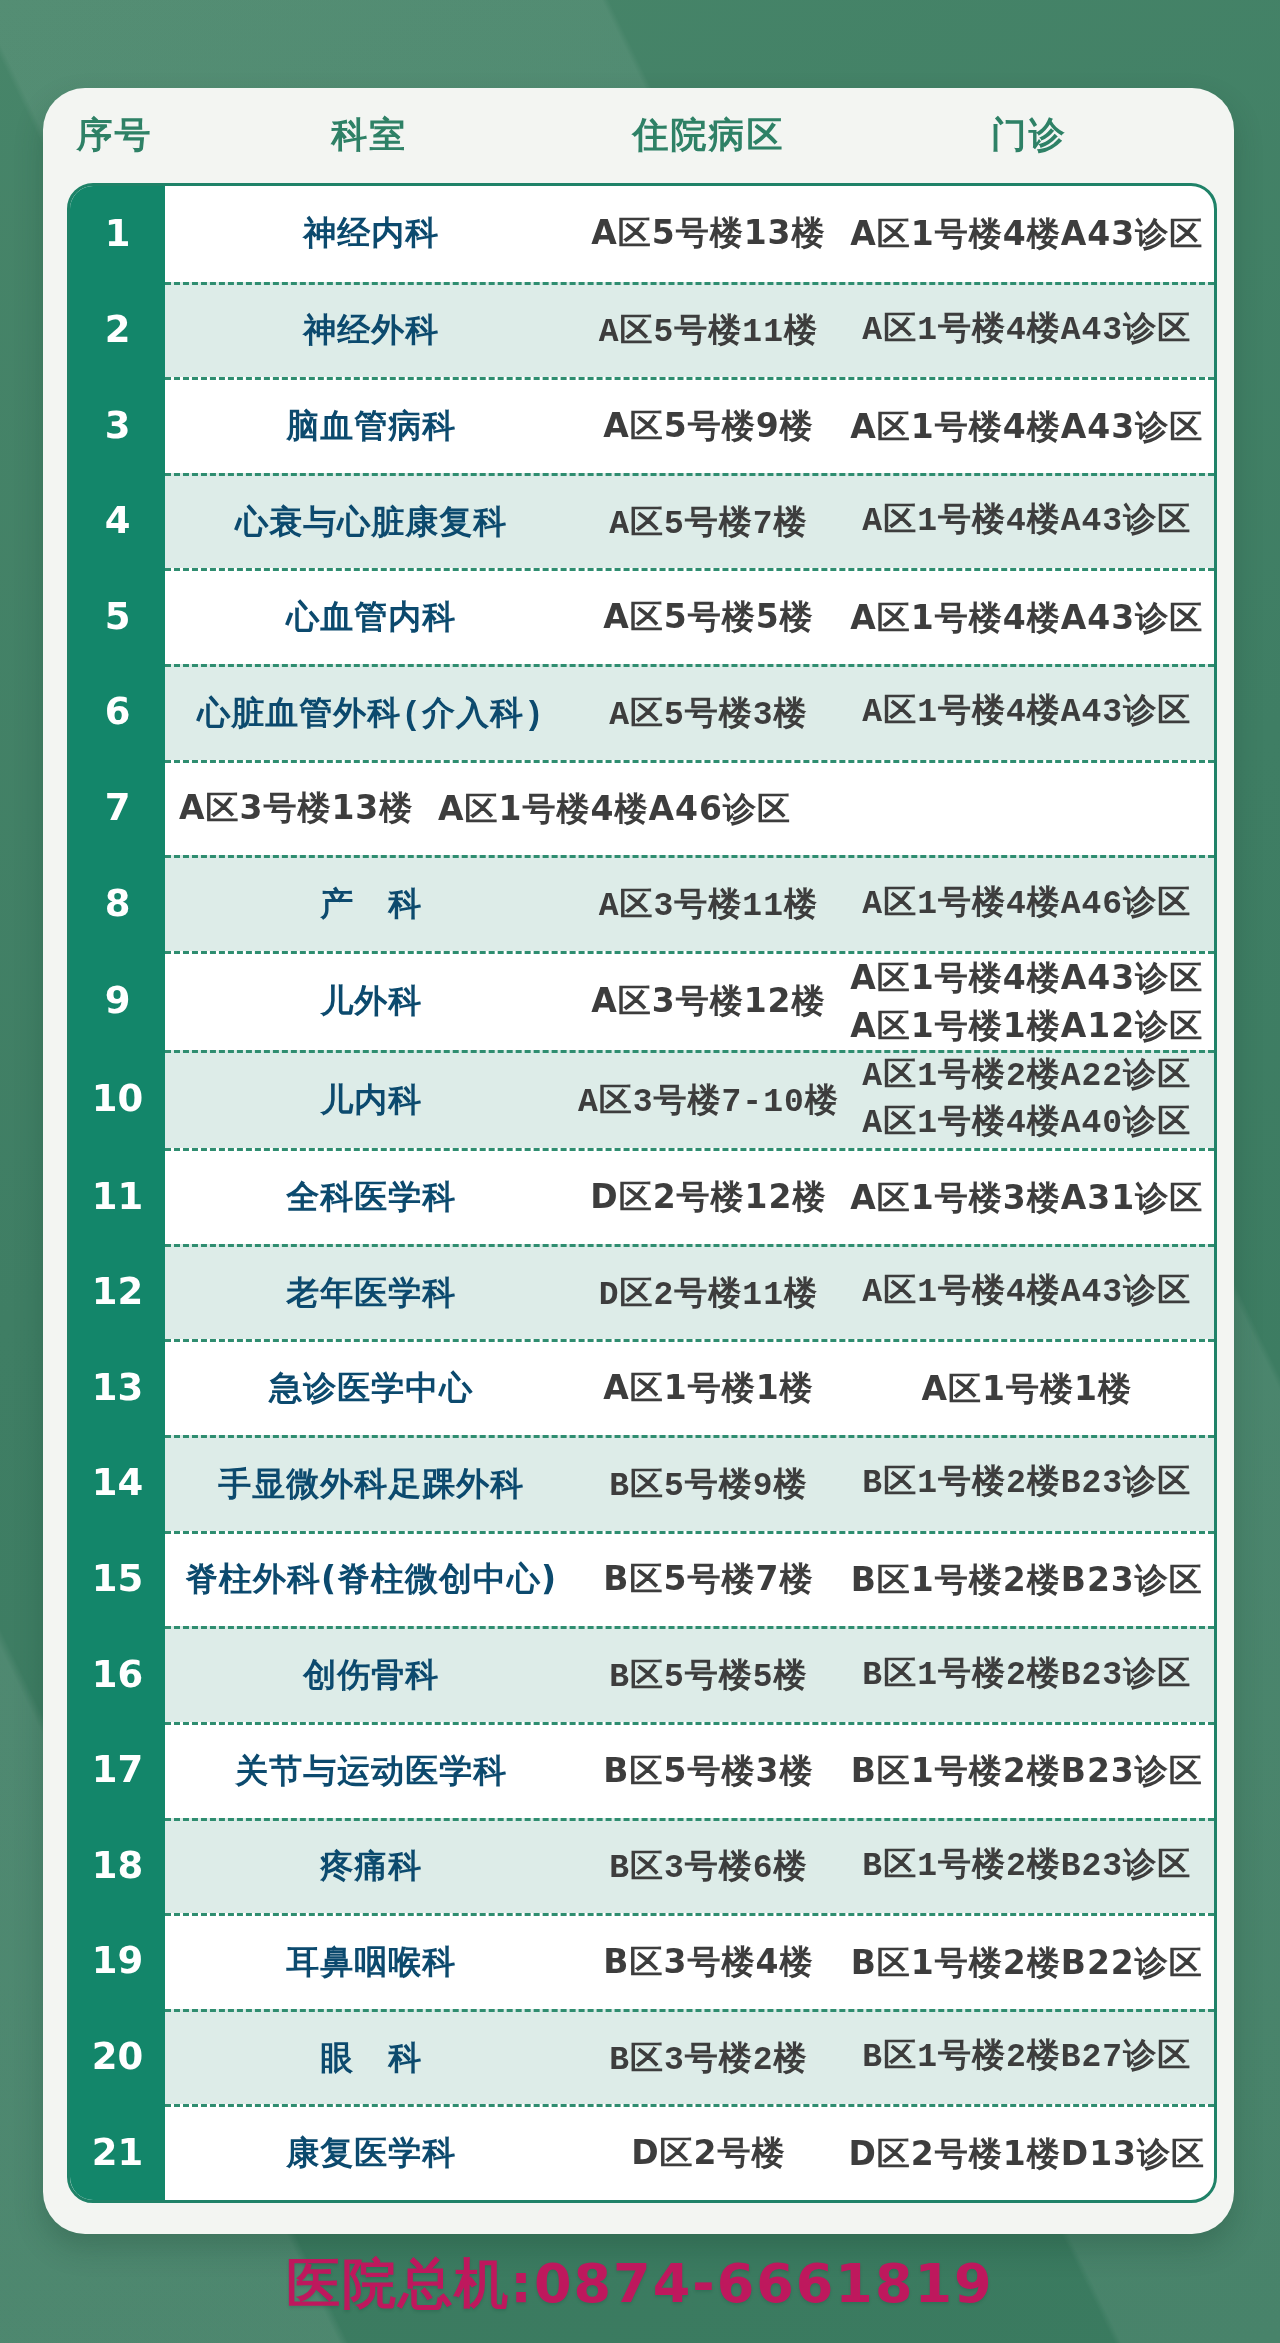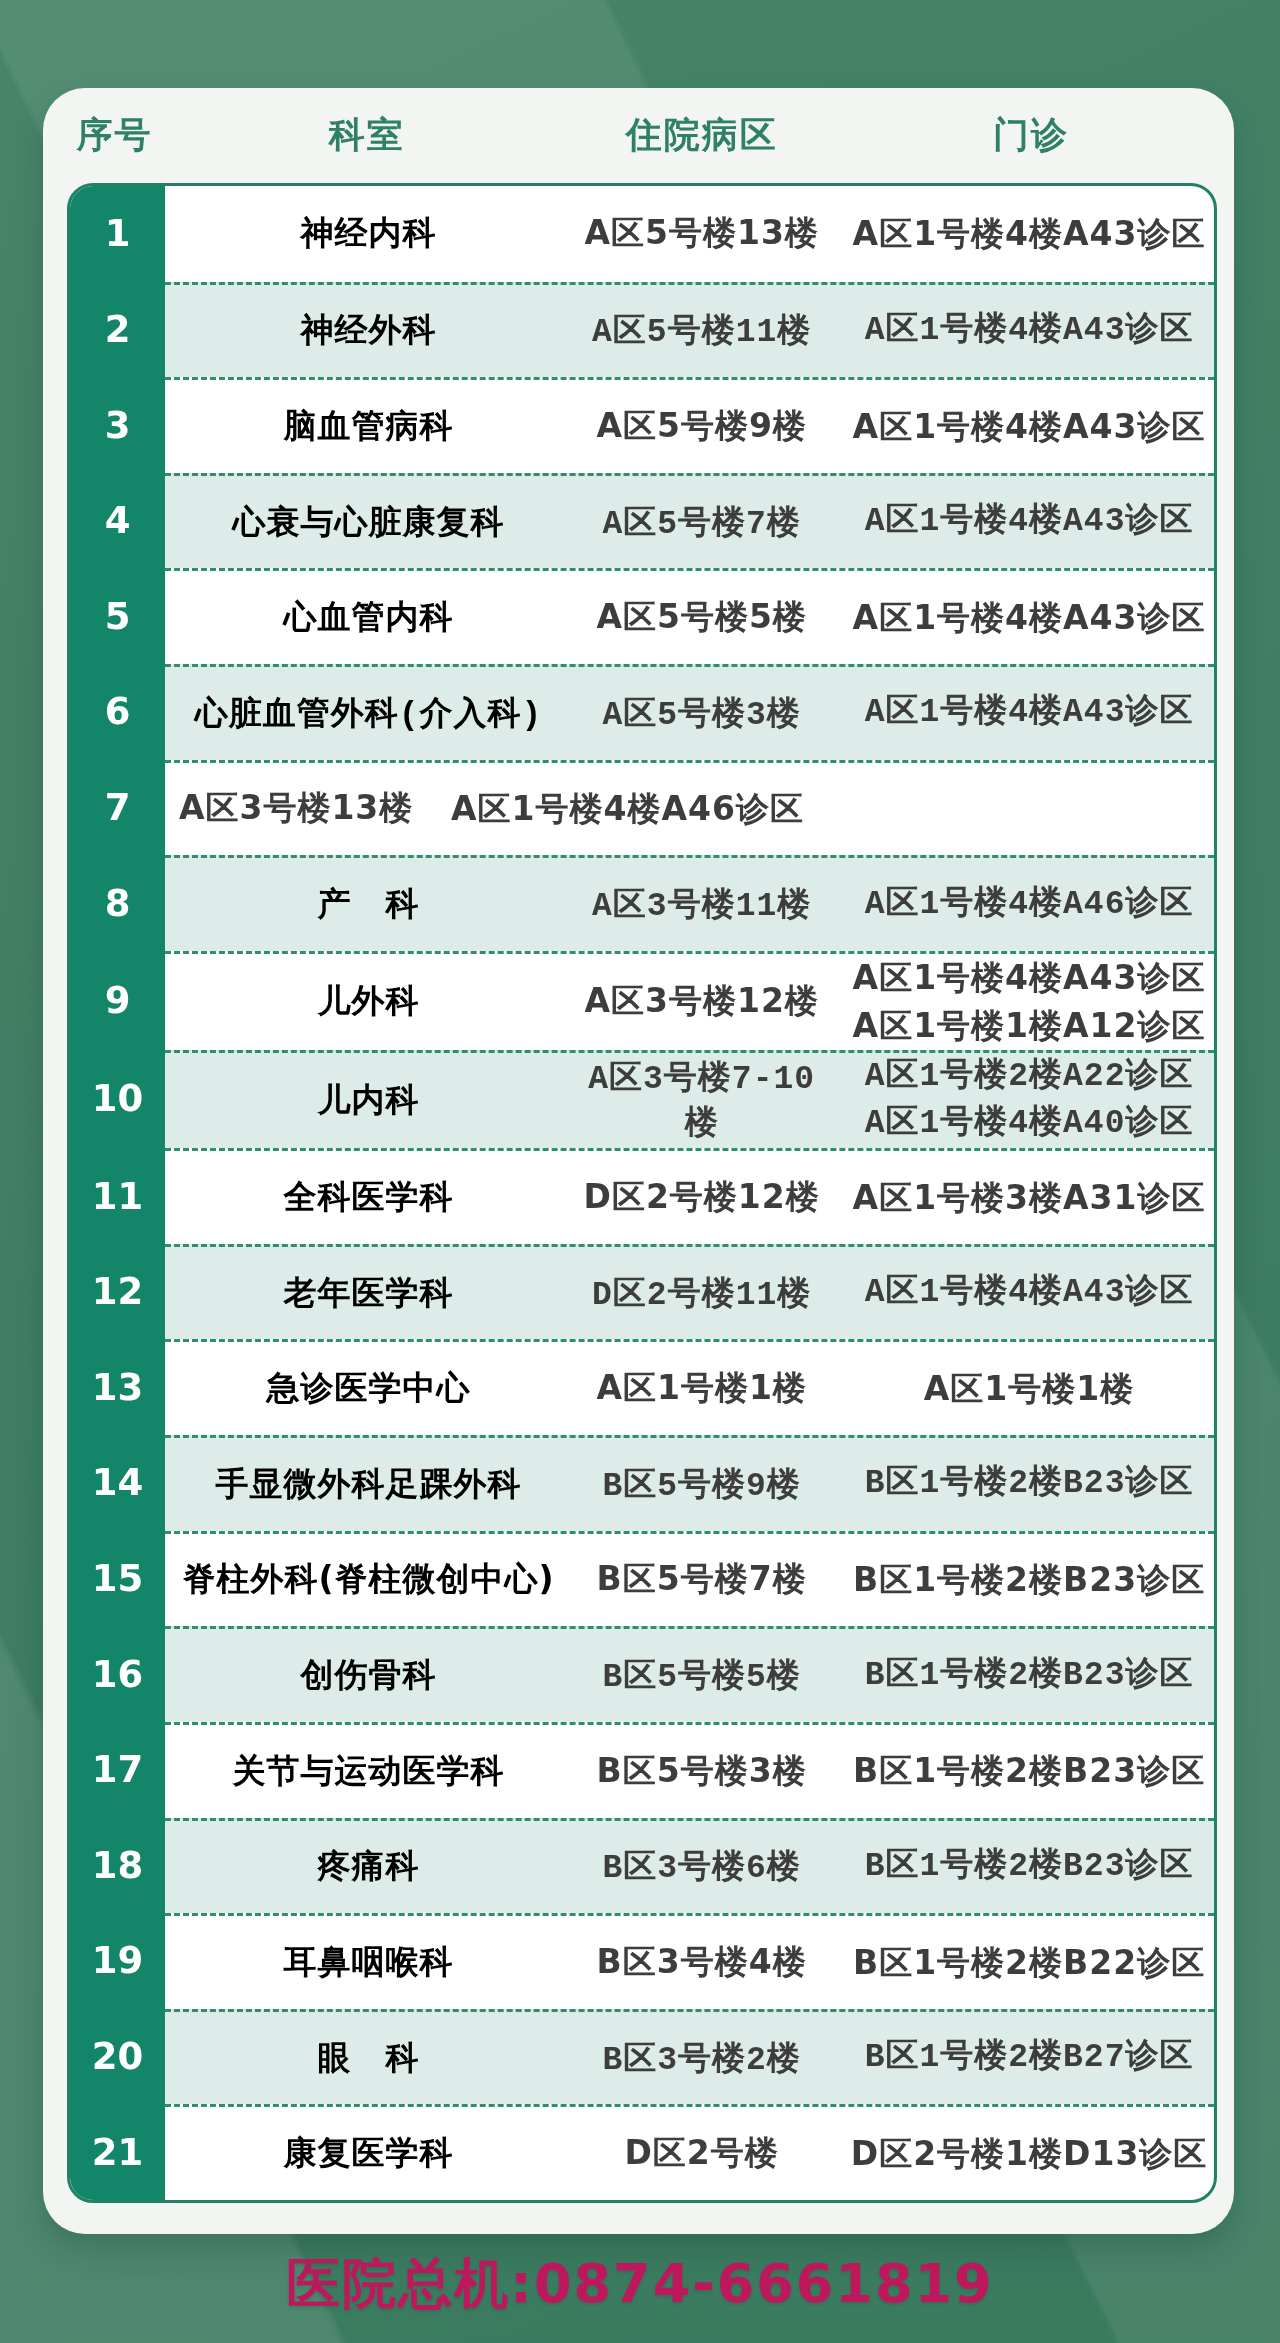--- a/index.html
+++ b/index.html
@@ -32,23 +32,23 @@
   .row{flex:1;display:flex;}
   .cell{display:flex;align-items:center;justify-content:center;text-align:center;}
   .num{
     width:95px;min-width:95px;background:#13866a;color:#ffffff;
     font-size:37px;font-weight:bold;
   }
   .header-row .num{background:transparent;color:#2e8166;width:95px;min-width:95px;font-size:36px;}
   .cells{flex:1;display:flex;}
   .row.alt .cells{background:#ddece8;font-family:Liberation Mono, monospace;}
   .row + .row .cells{border-top:3px dashed #2f8d70;}
-  .dept{width:39.3%;font-size:33px;font-weight:bold;color:#000000;letter-spacing:1px;}
+  .dept{width:39.3%;font-size:33px;font-weight:bold;color:#0c4a6e;letter-spacing:1px;}
   .ward{width:25%;font-size:33px;font-weight:bold;color:#3d3d3d;letter-spacing:1px;}
-  .clinic{width:35.7%;font-size:33px;font-weight:bold;color:#3d3d3d;letter-spacing:1px;white-space:pre-line;line-height:1.45;margin-left:13px;}
+  .clinic{width:35.7%;font-size:33px;font-weight:bold;color:#3d3d3d;letter-spacing:1px;white-space:pre-line;line-height:1.45;}
   .header-row .dept,.header-row .ward,.header-row .clinic{
     color:#2e8166;font-size:36px;letter-spacing:2px;
   }
   .footer{
     position:absolute;left:0;top:2244px;width:1280px;height:80px;
     display:flex;align-items:center;justify-content:center;
     color:#be185d;font-size:54px;font-weight:800;letter-spacing:2px;
     text-shadow:0 2px 3px rgba(0,60,40,0.15);
   }
 </style>

